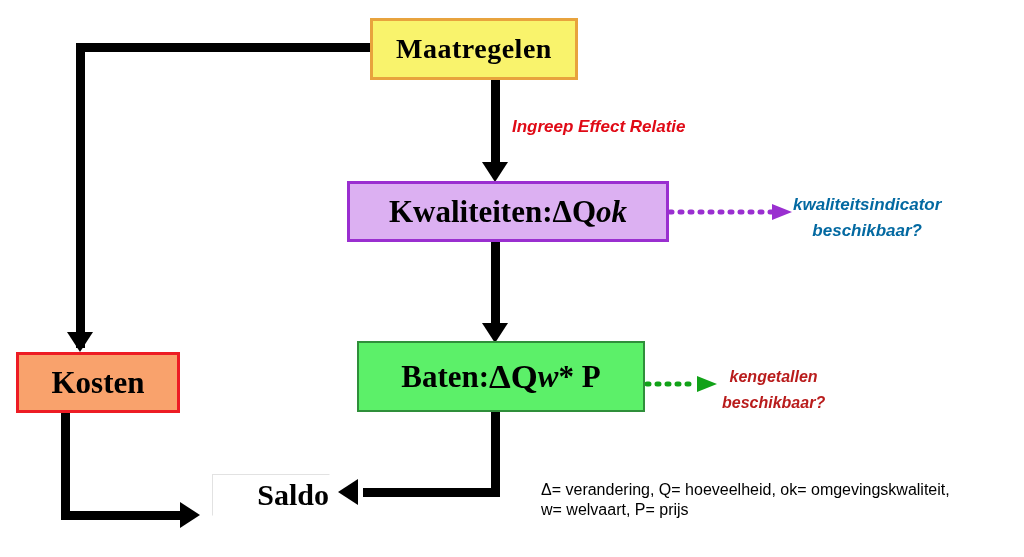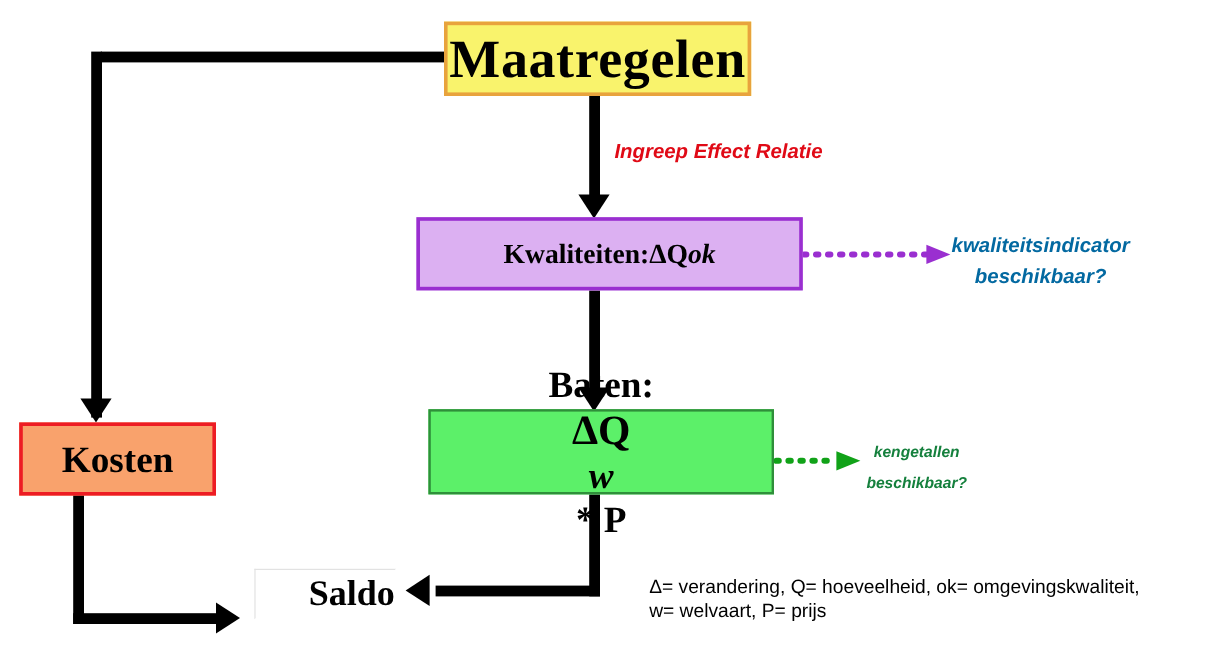--- a/index.html
+++ b/index.html
@@ -24,40 +24,39 @@
     align-items: center;
     justify-content: center;
     font-family: "Liberation Serif", serif;
     font-weight: bold;
     color: #000000;
     white-space: nowrap;
     z-index: 5;
   }
 
   #box-maatregelen {
-    left: 370px; top: 18px; width: 256px; height: 62px;
+    left: 370px; top: 18px; width: 208px; height: 62px;
     background: #f9f36c;
     border: 3px solid #e8a33d;
-    font-size: 45px;
+    font-size: 28px;
     letter-spacing: 0.5px;
   }
 
   #box-kwaliteiten {
     left: 347px; top: 181px; width: 322px; height: 61px;
     background: #dcb0f2;
     border: 3px solid #9a2fd0;
-    font-size: 23px;
+    font-size: 31px;
   }
 
   #box-baten {
     left: 357px; top: 341px; width: 288px; height: 71px;
     background: #5cf069;
     border: 2px solid #2f8f3a;
     font-size: 31px;
-    flex-direction: column;
   }
 
   #box-kosten {
     left: 16px; top: 352px; width: 164px; height: 61px;
     background: #f9a26c;
     border: 3px solid #ed1c24;
     font-size: 31px;
   }
 
   #box-saldo {
@@ -117,21 +116,21 @@
   #lbl-ier, #lbl-der { color: #e00a16; font-size: 17px; }
   #lbl-ier { left: 512px; top: 117px; }
   #lbl-der { left: 512px; top: 278px; }
 
   #lbl-kwaliteitsindicator {
     left: 793px; top: 192px;
     color: #0369a1; font-size: 17px; line-height: 26px;
   }
   #lbl-kengetallen {
     left: 722px; top: 364px;
-    color: #15803d; font-size: 13px; line-height: 26px;
+    color: #b91c1c; font-size: 16px; line-height: 26px;
   }
 
   #legend {
     position: absolute;
     left: 541px; top: 480px;
     font-family: "Liberation Sans", sans-serif;
     font-style: normal;
     font-weight: normal;
     color: #000000;
     font-size: 16px;

